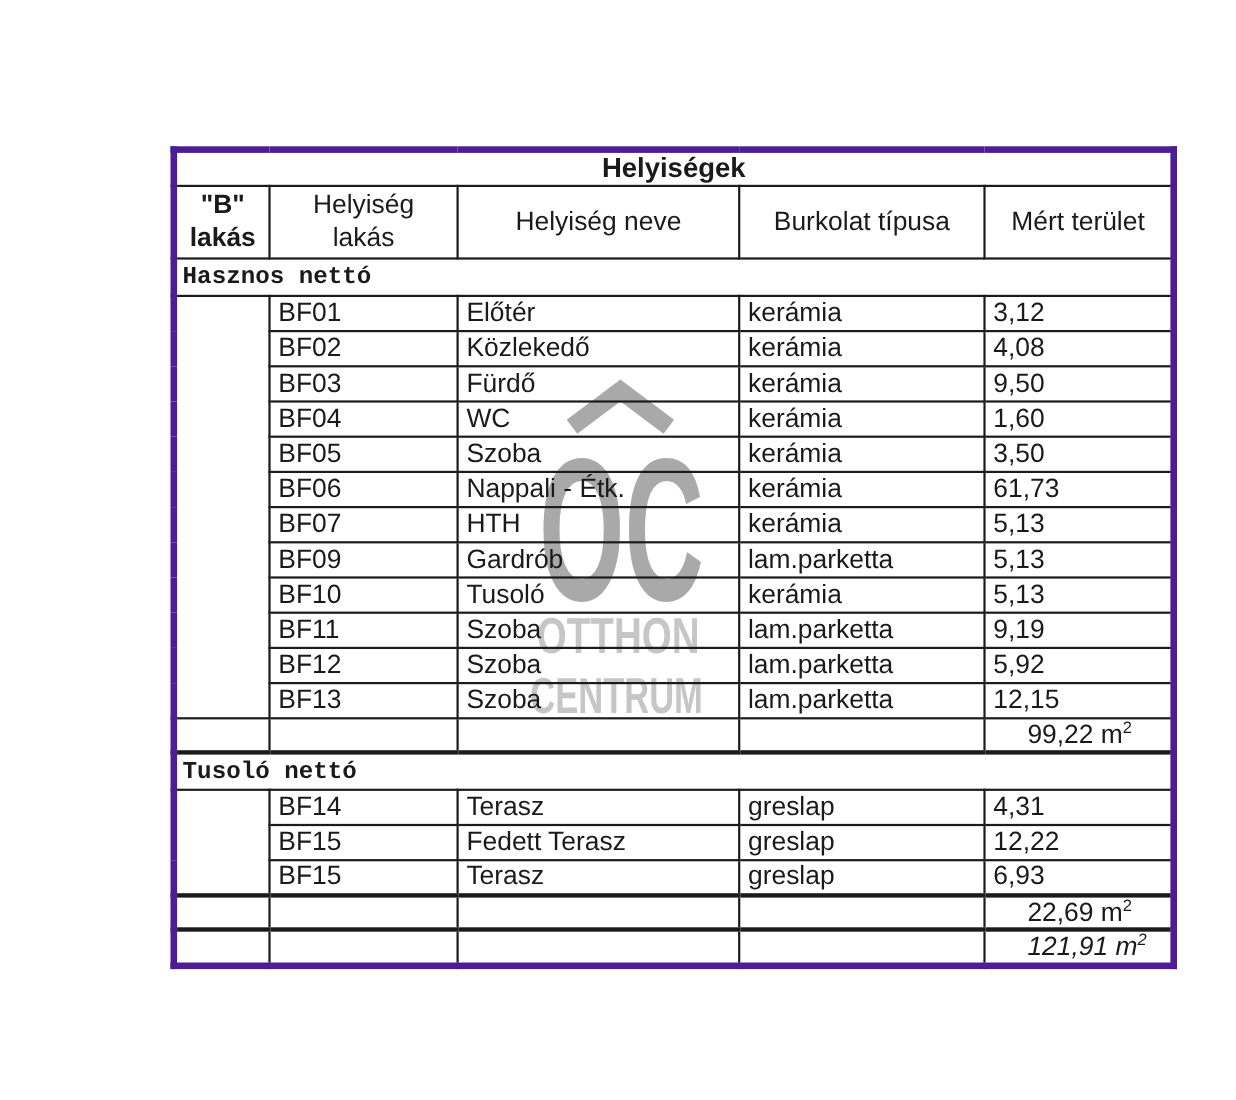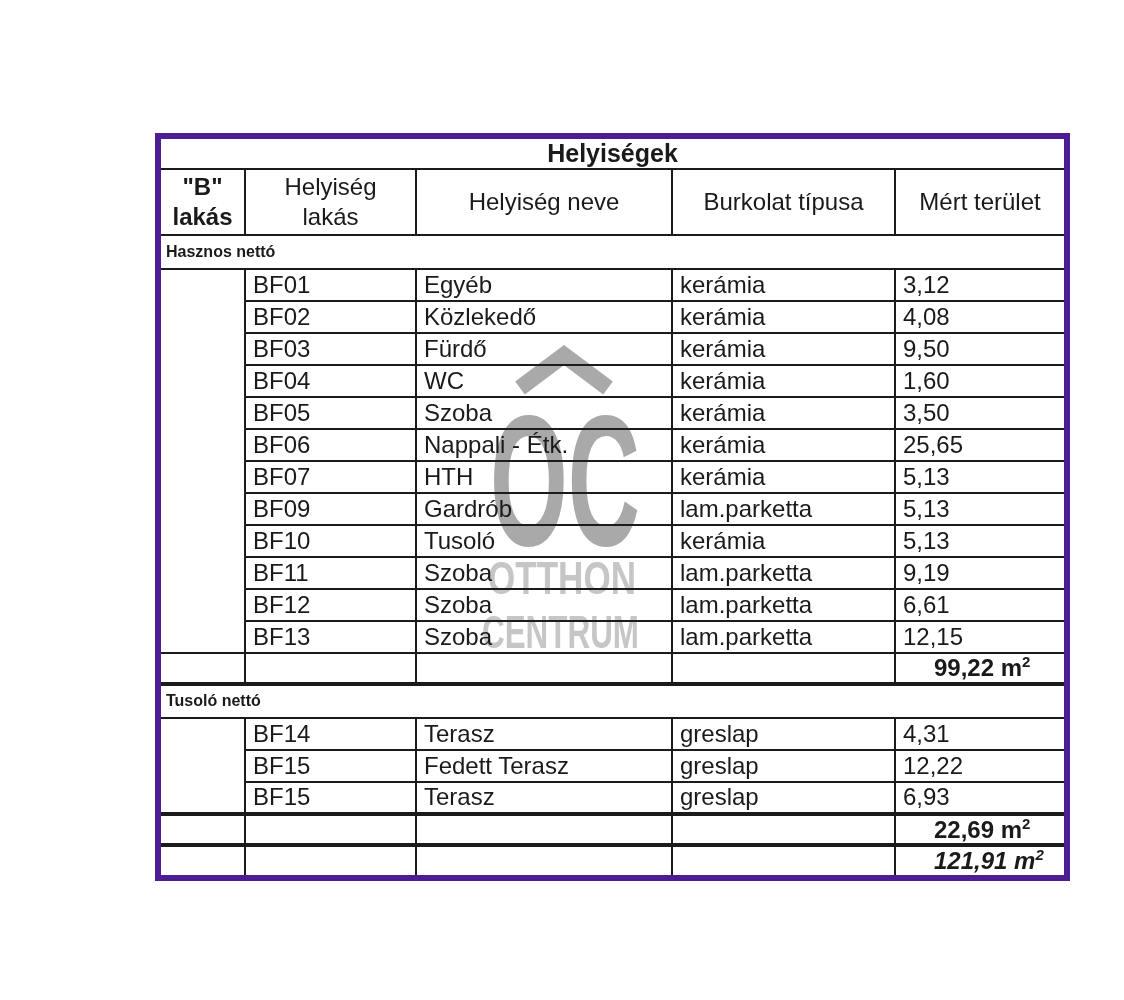--- a/index.html
+++ b/index.html
@@ -54,26 +54,27 @@
   tr.header-row td {
     height: 66px;
     text-align: center;
     padding: 0 2px;
     line-height: 1.25;
   }
   tr.header-row td.unit-col { font-weight: bold; }
   tr.section-row td {
     height: 34px;
     font-weight: bold;
-    font-size: 16px;
+    font-size: 22px;
     padding-left: 5px;
+    font-family: Liberation Mono, monospace;
   }
   tr.data-row td { height: 32px; }
   tr.subtotal-row td { height: 31px; }
-  tr.subtotal-row td.area-col, tr.total-row td.area-col { font-weight: bold; padding-left: 38px; }
+  tr.subtotal-row td.area-col, tr.total-row td.area-col { font-weight: normal; padding-left: 38px; }
   tr.total-row td { height: 28px; margin-left: 44px; }
   tr.total-row td.area-col { font-style: italic; }
   
   tr.thick-bottom td { border-bottom-width: 4px; }
   tr.thick-top td { border-top-width: 4px; }
   sup { font-size: 15px; line-height: 0; vertical-align: super; }
 </style>
 </head>
 <body>
 
@@ -112,21 +113,21 @@
     <td>Mért terület</td>
   </tr>
 
   <tr class="section-row">
     <td colspan="5">Hasznos nettó</td>
   </tr>
 
   <tr class="data-row">
     <td rowspan="12"></td>
     <td>BF01</td>
-    <td>Egyéb</td>
+    <td>Előtér</td>
     <td>kerámia</td>
     <td class="area-col">3,12</td>
   </tr>
   <tr class="data-row">
     <td>BF02</td>
     <td>Közlekedő</td>
     <td>kerámia</td>
     <td class="area-col">4,08</td>
   </tr>
   <tr class="data-row">
@@ -144,21 +145,21 @@
   <tr class="data-row">
     <td>BF05</td>
     <td>Szoba</td>
     <td>kerámia</td>
     <td class="area-col">3,50</td>
   </tr>
   <tr class="data-row">
     <td>BF06</td>
     <td>Nappali - Étk.</td>
     <td>kerámia</td>
-    <td class="area-col">25,65</td>
+    <td class="area-col">61,73</td>
   </tr>
   <tr class="data-row">
     <td>BF07</td>
     <td>HTH</td>
     <td>kerámia</td>
     <td class="area-col">5,13</td>
   </tr>
   <tr class="data-row">
     <td>BF09</td>
     <td>Gardrób</td>
@@ -174,21 +175,21 @@
   <tr class="data-row">
     <td>BF11</td>
     <td>Szoba</td>
     <td>lam.parketta</td>
     <td class="area-col">9,19</td>
   </tr>
   <tr class="data-row">
     <td>BF12</td>
     <td>Szoba</td>
     <td>lam.parketta</td>
-    <td class="area-col">6,61</td>
+    <td class="area-col">5,92</td>
   </tr>
   <tr class="data-row">
     <td>BF13</td>
     <td>Szoba</td>
     <td>lam.parketta</td>
     <td class="area-col">12,15</td>
   </tr>
 
   <tr class="subtotal-row thick-bottom">
     <td></td>

